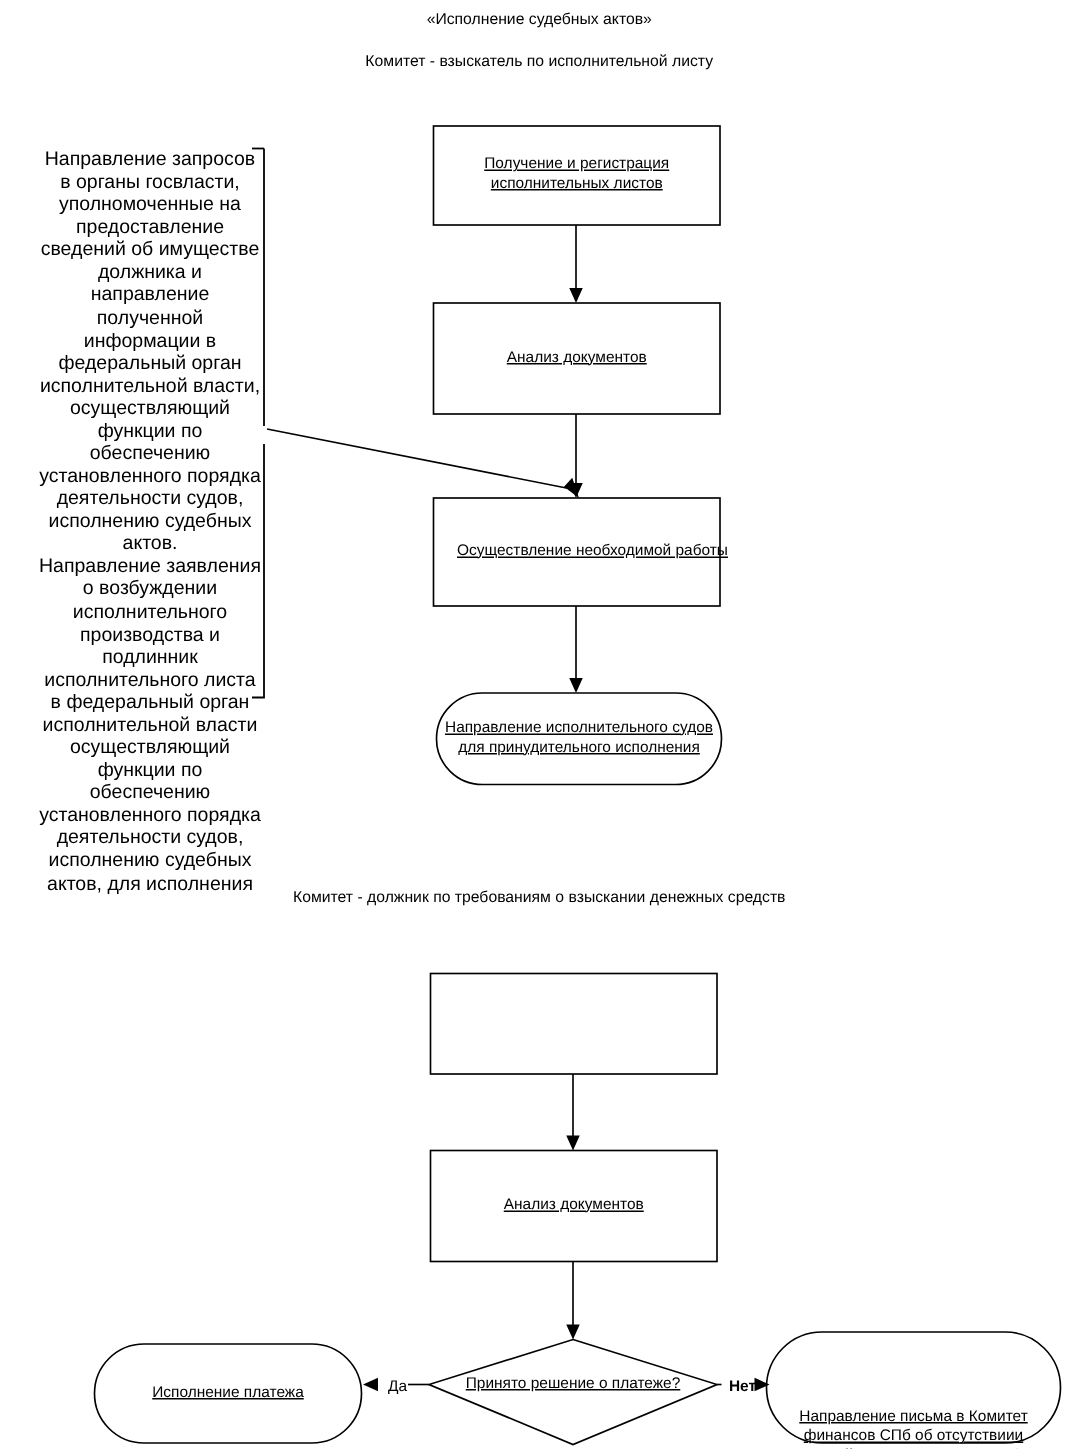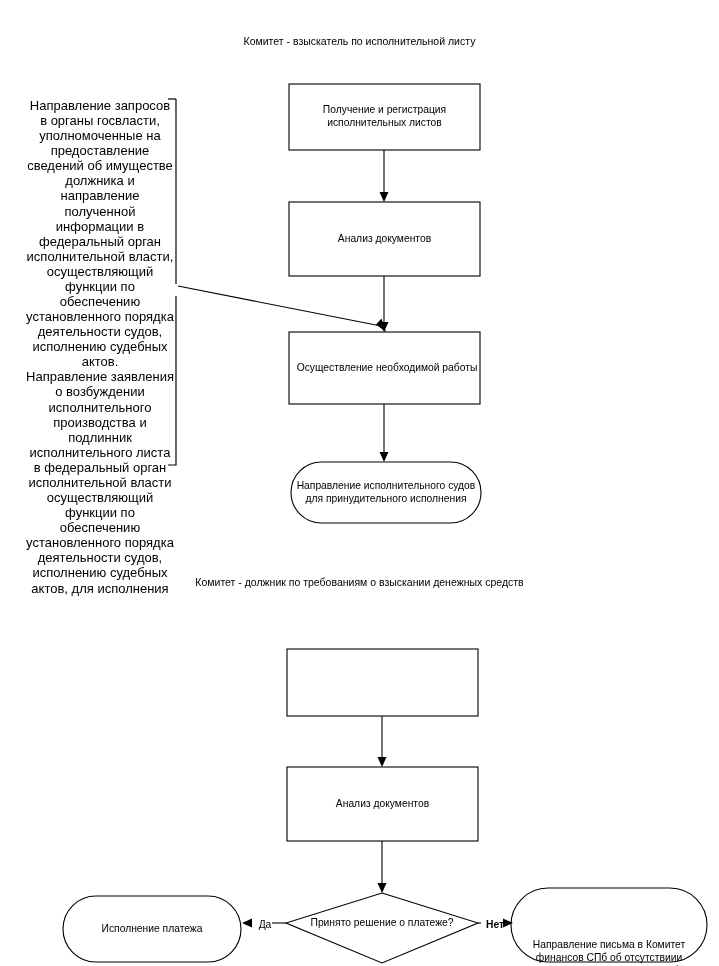--- a/index.html
+++ b/index.html
@@ -58,47 +58,48 @@
     font-size: 10.5px;
   }
   .subtitle-1 {
     left: 0;
     top: 35px;
     width: 719px;
     font-size: 10.5px;
   }
   .subtitle-2 {
     left: 0;
-    top: 576px;
+    top: 592px;
     width: 719px;
     font-size: 10.5px;
   }
   .note-text {
     left: 25px;
     top: 98px;
     width: 150px;
     font-size: 13px;
     line-height: 1.16;
     text-align: center;
   }
   .node-label {
     font-size: 10.3px;
     display: flex;
     align-items: center;
     justify-content: center;
     text-align: center;
     line-height: 1.25;
+    text-decoration: underline;
   }
   .edge-label {
     font-size: 10.3px;
     text-align: center;
   }
   .n1 { left: 289px; top: 84px;  width: 191px; height: 66px; }
   .n2 { left: 289px; top: 202px; width: 191px; height: 74px; }
-  .n3 { left: 288px; top: 332px; width: 198px; height: 72px; }
+  .n3 { left: 296px; top: 332px; width: 198px; height: 72px; }
   .n4 { left: 291px; top: 462px; width: 190px; height: 61px; }
   .n5 { left: 287px; top: 649px; width: 191px; height: 67px; }
   .n6 { left: 287px; top: 767px; width: 191px; height: 74px; }
   .n7 { left: 286px; top: 900px; width: 192px; height: 46px; }
   .n8 { left: 63px;  top: 896px; width: 178px; height: 66px; }
   .n9 { left: 511px; top: 888px; width: 196px; height: 74px; margin-top: 40px; }
   .lbl-da  { left: 250px; top: 919px; width: 30px; text-align: center; }
   .lbl-net { left: 480px; top: 919px; width: 30px; font-weight: bold; }
 </style>
 </head>
@@ -146,20 +147,21 @@
 
     <line class="conn" x1="286" y1="923" x2="272" y2="923"></line>
     <line class="conn" x1="250" y1="923" x2="251" y2="923"></line>
     <polygon class="arrowhead" points="242,923 252,918.5 252,927.5"></polygon>
 
     <line class="conn" x1="478" y1="923" x2="481" y2="923"></line>
     <line class="conn" x1="505" y1="923" x2="504" y2="923"></line>
     <polygon class="arrowhead" points="513,923 503,918.5 503,927.5"></polygon>
   </svg>
 
+  <div class="txt title-main">«Исполнение судебных актов»</div>
 
   <div class="txt subtitle-1">Комитет - взыскатель по исполнительной листу</div>
 
   <div class="txt note-text">Направление запросов в органы госвласти, уполномоченные на предоставление сведений об имуществе должника и направление полученной информации в федеральный орган исполнительной власти, осуществляющий функции по обеспечению установленного порядка деятельности судов, исполнению судебных актов.
 Направление заявления о возбуждении исполнительного производства и подлинник исполнительного листа в федеральный орган исполнительной власти осуществляющий функции по обеспечению установленного порядка деятельности судов, исполнению судебных актов, для исполнения</div>
 
   <div class="txt node-label n1">Получение и регистрация исполнительных листов</div>
   <div class="txt node-label n2">Анализ документов</div>
   <div class="txt node-label n3">Осуществление необходимой работы</div>
   <div class="txt node-label n4">Направление исполнительного судов для принудительного исполнения</div>

